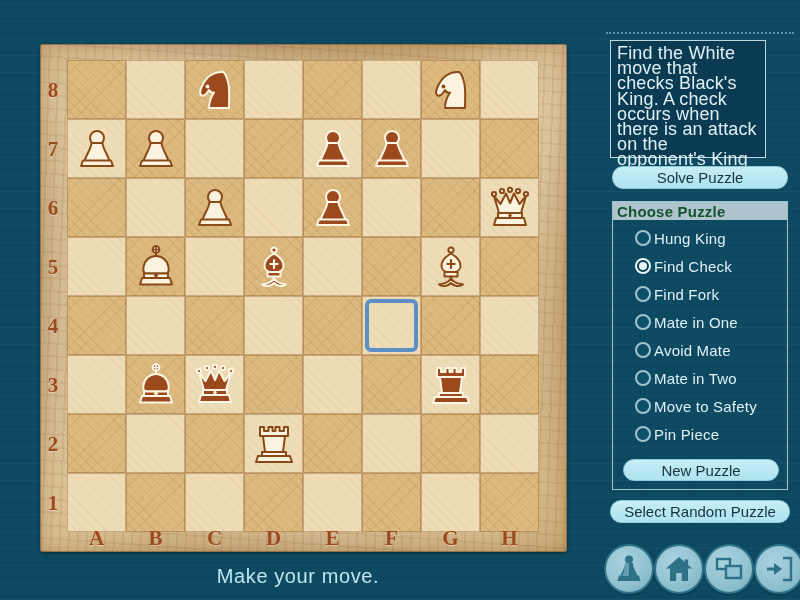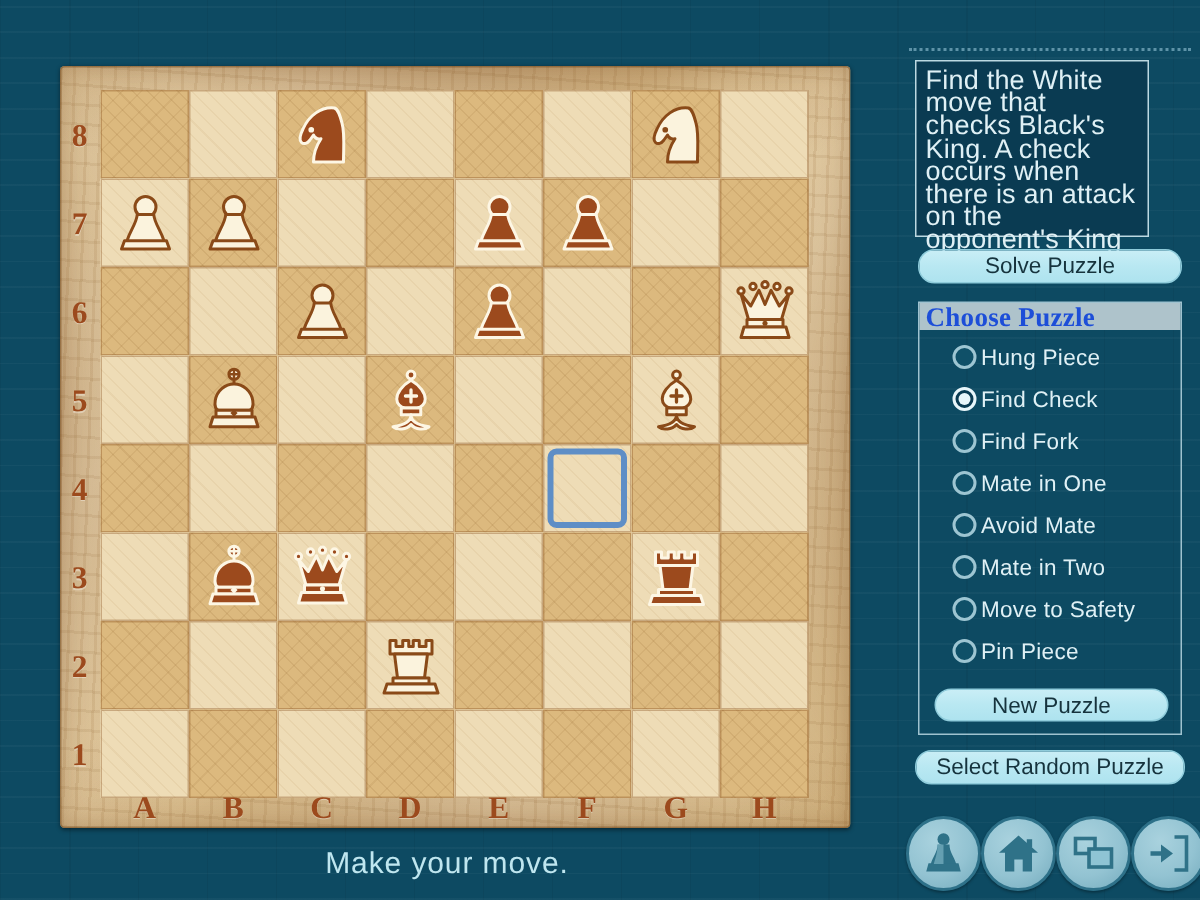--- a/index.html
+++ b/index.html
@@ -207,29 +207,28 @@
     box-sizing: border-box;
     border: 1px solid #9fc2cf;
     background: transparent;
   }
   #choose-header {
     position: absolute;
     left: 0; top: 0;
     width: 100%;
     height: 18px;
     background: #aec3cb;
-    color: #1d4ed8;
-    font-size: 18px;
+    color: #14532d;
+    font-size: 15px;
     font-weight: bold;
     display: flex;
     align-items: center;
     padding-left: 4px;
     box-sizing: border-box;
     letter-spacing: 0.2px;
-    font-family: Liberation Serif, serif;
   }
   #radio-list {
     position: absolute;
     left: 0;
     top: 22px;
     width: 100%;
   }
   .radio-row {
     display: flex;
     align-items: center;
@@ -515,21 +514,21 @@
 
   <div id="info-box">Find the White move that checks Black's King.  A check occurs when there is an attack on the opponent's King by any piece.</div>
 
   <div id="solve-btn" class="pill-btn">Solve Puzzle</div>
 
   <div id="choose-group">
     <div id="choose-header">Choose Puzzle</div>
     <div id="radio-list">
         <div class="radio-row">
           <span class="radio-dot"></span>
-          <span class="radio-label">Hung Piece</span>
+          <span class="radio-label">Hung King</span>
         </div>
         <div class="radio-row checked">
           <span class="radio-dot"></span>
           <span class="radio-label">Find Check</span>
         </div>
         <div class="radio-row">
           <span class="radio-dot"></span>
           <span class="radio-label">Find Fork</span>
         </div>
         <div class="radio-row">

